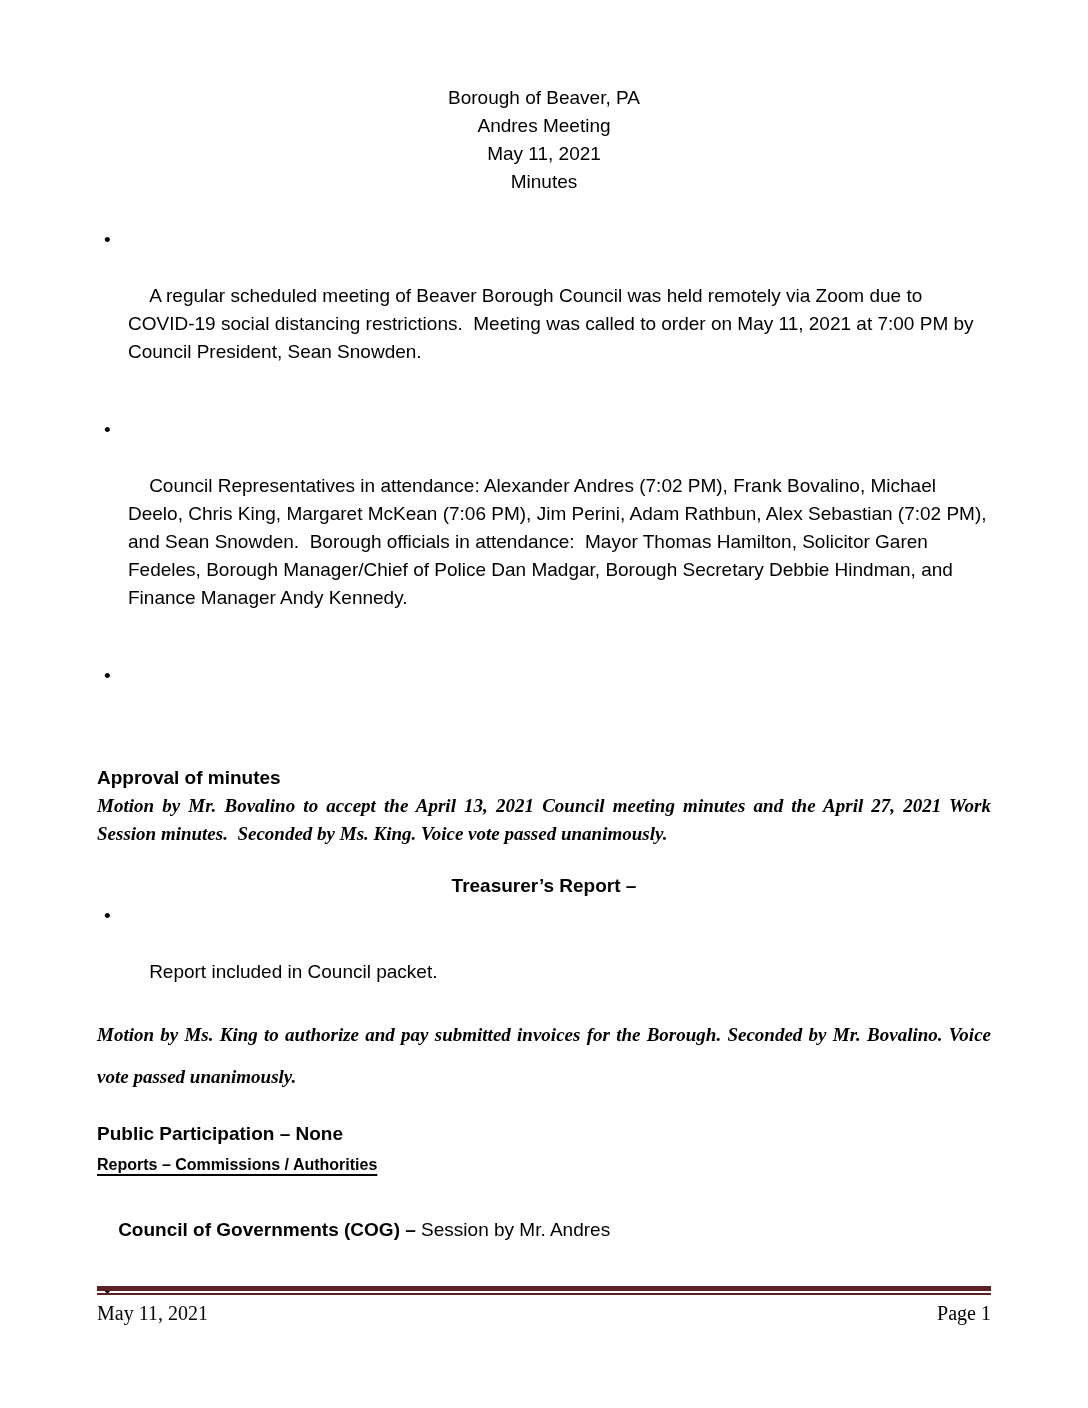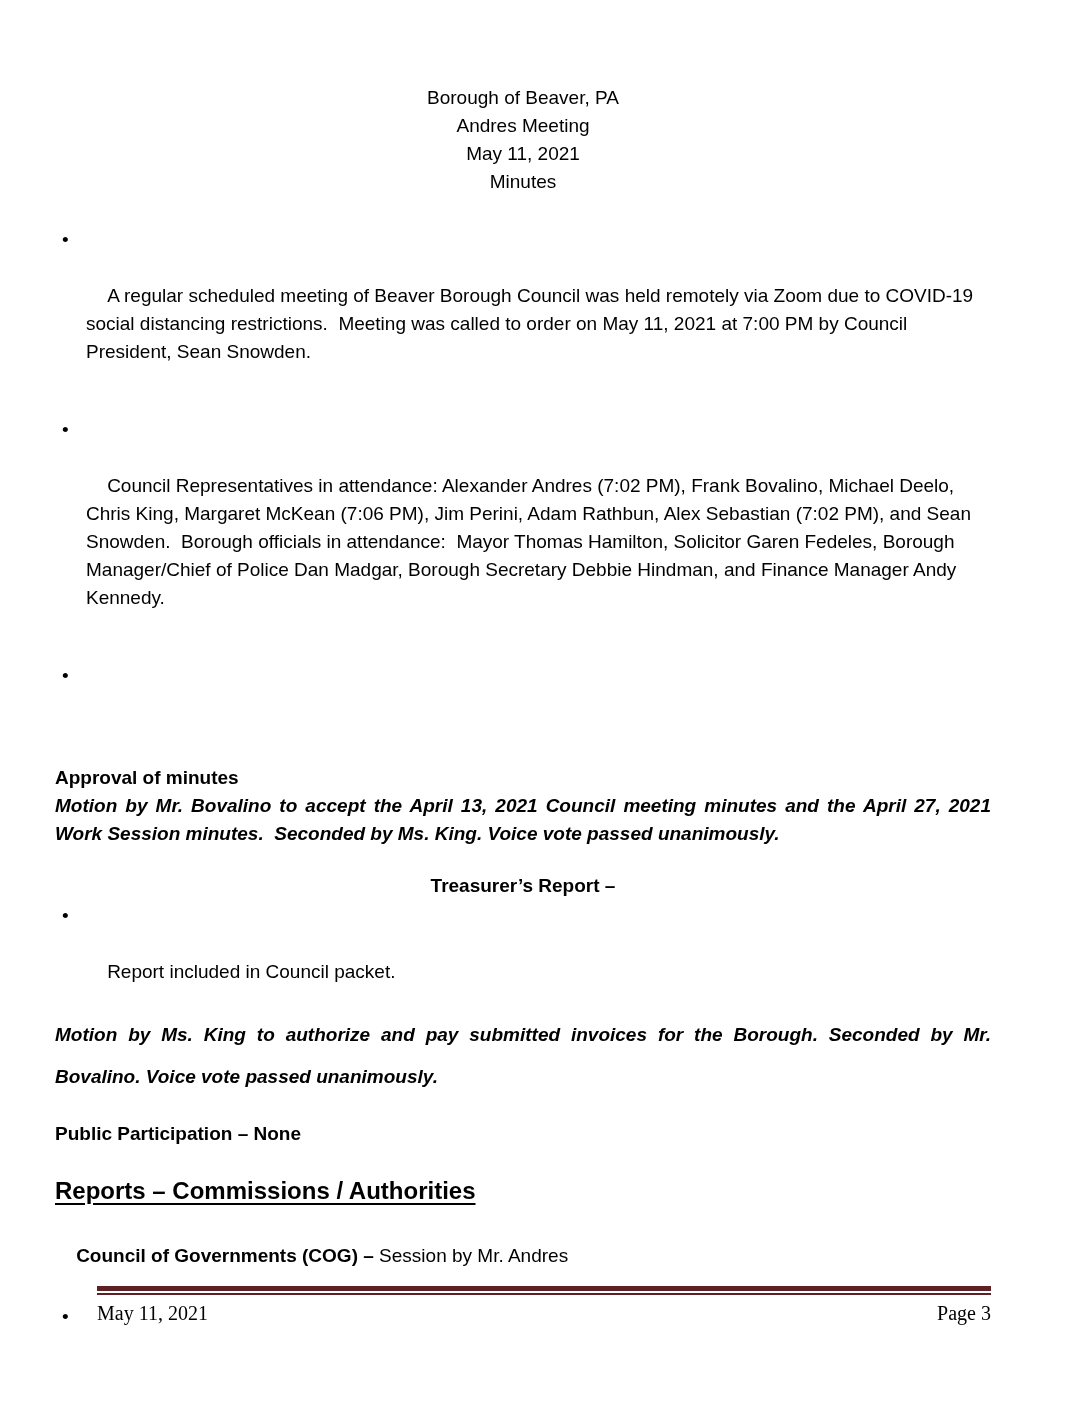--- a/index.html
+++ b/index.html
@@ -3,21 +3,21 @@
 <meta charset="utf-8">
 <style>
   html, body { margin: 0; padding: 0; background: #ffffff; }
   .page {
     position: relative;
     width: 1088px;
     height: 1408px;
     margin: 0 auto;
     background: #ffffff;
     box-sizing: border-box;
-    padding: 84px 97px 0 55px;
+    padding: 84px 97px 0 97px;
     font-family: "Liberation Sans", sans-serif;
     font-size: 19px;
     line-height: 28px;
     color: #000000;
     overflow: hidden;
   }
   .doc-header { text-align: center; }
   .doc-header div { white-space: pre-wrap; }
 
   p, .para { margin: 0; white-space: pre-wrap; }
@@ -38,33 +38,33 @@
   .b3 { margin-top: 22px; }
 
   .h-bold { font-weight: bold; }
 
   .sec-approval  { margin-top: 18px; }
   .motion {
     font-weight: bold;
     font-style: italic;
     text-align: justify;
     white-space: pre-wrap;
+    font-family: Liberation Serif, serif;
   }
   .motion-2 { line-height: 42px; }
 
   .sec-treasurer { margin-top: 24px; text-align: center; }
   .treasurer-bullet { margin-top: 2px; }
 
   .sec-invoices { margin-top: 28px; }
 
   .sec-public { margin-top: 22px; }
 
   .reports-heading {
-    margin-top: 26px;
-    font-size: 24px;
+    font-size: 16px;
     line-height: 34px;
     font-weight: bold;
     text-decoration: underline;
     text-decoration-thickness: 2px;
     text-underline-offset: 4px;
   }
   .cog-line { margin-top: 6px; }
   .cog-bullet { margin-top: 5px; }
 
   .mixed .lbl { font-weight: bold; }
@@ -133,17 +133,17 @@
   <div class="bullet cog-bullet">
     <span class="dot">•</span>
     
   </div>
 
   <div class="footer">
     <div class="footer-rule-thick"></div>
     <div class="footer-rule-thin"></div>
     <div class="footer-row">
       <span>May 11, 2021</span>
-      <span>Page 3</span>
+      <span>Page 1</span>
     </div>
   </div>
 
 </div>
 
 </body></html>

